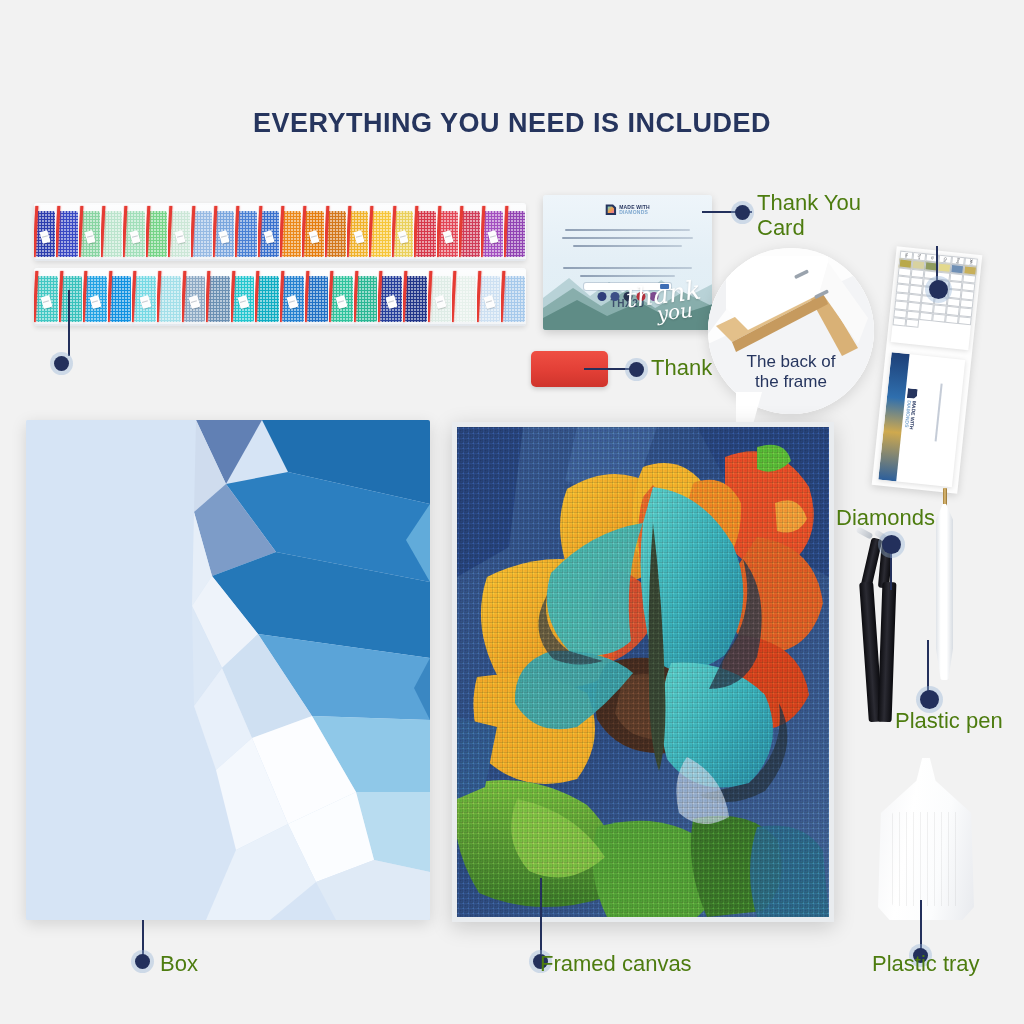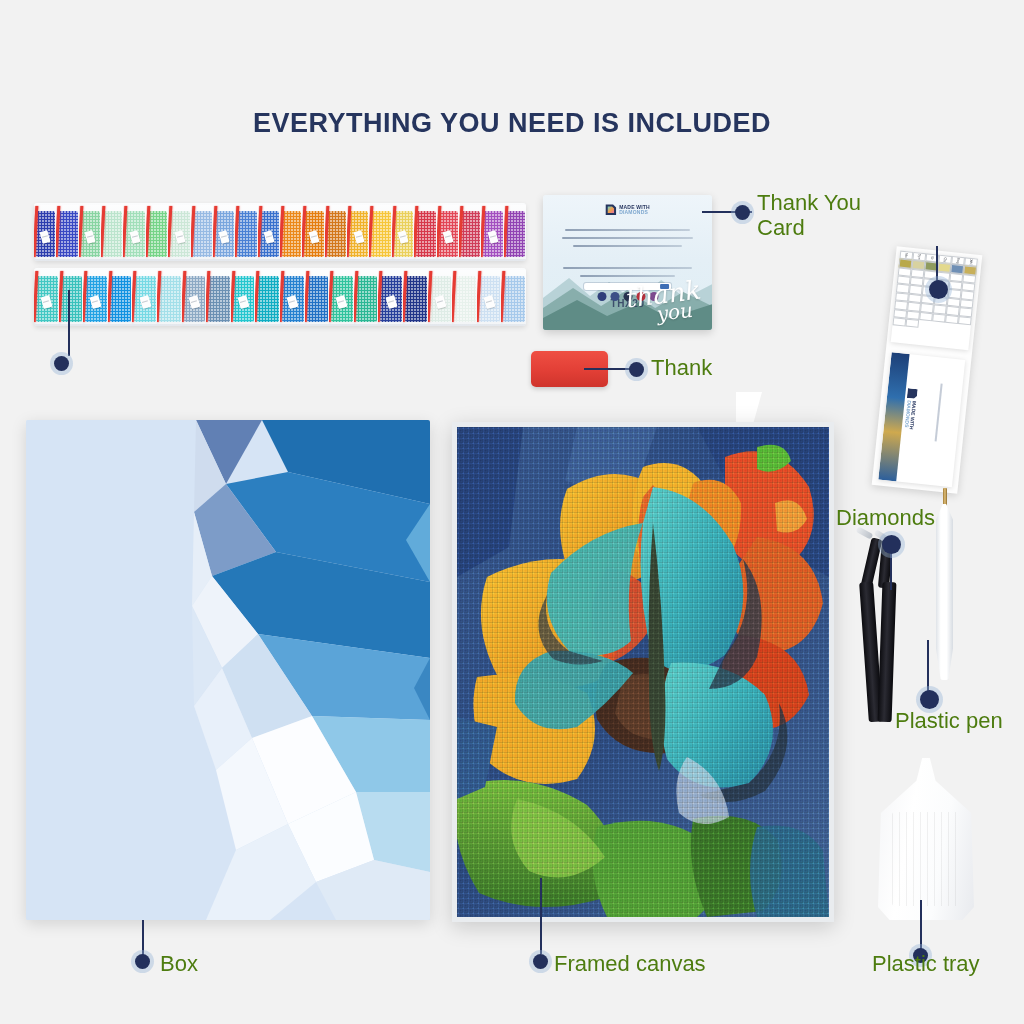--- a/index.html
+++ b/index.html
@@ -371,20 +371,36 @@
   <div class="ln h" style="left:702px;top:211px;width:50px;"></div>
   <div class="dot" style="left:735px;top:205px;"></div>
   <div class="lbl" style="left:757px;top:190px;">Thank You
 Card</div>
 
   <div class="glue" style="left:531px;top:351px;width:77px;height:36px;"></div>
   <div class="ln h" style="left:584px;top:368px;width:48px;"></div>
   <div class="dot" style="left:629px;top:362px;"></div>
   <div class="lbl" style="left:651px;top:355px;">Thank</div>
 
+  <div class="bubble" style="left:708px;top:248px;width:166px;height:166px;">
+    <svg class="photo" viewBox="0 0 166 166" preserveAspectRatio="none">
+      <rect width="166" height="166" fill="#fdfdfd"></rect>
+      <path d="M0,96 L166,18 L166,166 L0,166 Z" fill="#f3f4f6"></path>
+      <path d="M8,78 L108,30 L116,46 L24,94 Z" fill="#e3c08a"></path>
+      <path d="M108,30 L150,100 L134,108 L100,46 Z" fill="#d9b176"></path>
+      <path d="M24,94 L116,46 L120,56 L28,104 Z" fill="#c69a5e"></path>
+      <path d="M18,8 L120,8 L120,42 L40,82 L18,60 Z" fill="#ffffff"></path>
+      <path d="M120,14 L160,70 L150,96 L112,42 Z" fill="#fafafa"></path>
+      <rect x="86" y="28" width="15" height="3.5" rx="1.5" fill="#9aa3ad" transform="rotate(-26 86 28)"></rect>
+      <rect x="106" y="48" width="15" height="3.5" rx="1.5" fill="#9aa3ad" transform="rotate(-26 106 48)"></rect>
+      <path d="M0,0 L18,0 L18,62 L0,86 Z" fill="#f1f2f4"></path>
+    </svg>
+    <div class="btxt">The back of
+the frame</div>
+  </div>
   <div class="btail" style="left:736px;top:392px;border-left:16px solid #fff;border-right:10px solid transparent;border-top:36px solid #fff;border-bottom:0;"></div>
 
   <div class="guide" style="left:884px;top:250px;width:86px;height:240px;transform:rotate(6deg);">
     <div class="gsheet" style="left:0;top:0;width:86px;height:240px;"></div>
     <div class="gtable" style="left:4px;top:4px;width:78px;height:92px;
                 grid-template-columns:repeat(6,1fr);grid-template-rows:repeat(11,1fr);">
       <div class="gcell" style="writing-mode:vertical-rl;">No.</div>
       <div class="gcell" style="writing-mode:vertical-rl;">Sym</div>
       <div class="gcell" style="writing-mode:vertical-rl;">ID</div>
       <div class="gcell" style="writing-mode:vertical-rl;">Qty</div>
@@ -551,21 +567,21 @@
 
         <path d="M0,290 L40,300 L28,360 L0,372 Z" fill="#355f94"></path>
         <path d="M230,330 Q266,348 272,390 Q244,406 222,386 Q214,352 230,330 Z" fill="#c7d8ea" opacity=".7"></path>
       </svg>
       <div class="dots"></div>
       <div class="grid"></div>
     </div>
   </div>
   <div class="ln v" style="left:540px;top:878px;height:76px;"></div>
   <div class="dot" style="left:533px;top:954px;"></div>
-  <div class="lbl" style="left:554px;top:951px;">Framed canvas</div>
+  <div class="lbl" style="left:540px;top:951px;">Framed canvas</div>
 
   <div style="position:absolute;left:852px;top:530px;width:58px;height:192px;">
     <div class="tw-tip" style="left:4px;top:0;width:17px;height:6px;transform:rotate(28deg);border-radius:3px;"></div>
     <div class="tw-tip" style="left:22px;top:3px;width:15px;height:6px;transform:rotate(34deg);border-radius:3px;"></div>
     <div class="tw-arm" style="left:14px;top:8px;width:11px;height:50px;transform:rotate(13deg);"></div>
     <div class="tw-arm" style="left:28px;top:10px;width:11px;height:48px;transform:rotate(5deg);"></div>
     <div class="tw-arm" style="left:12px;top:52px;width:14px;height:140px;transform:rotate(-4deg);"></div>
     <div class="tw-arm" style="left:28px;top:52px;width:14px;height:140px;transform:rotate(2deg);"></div>
   </div>
   <div class="ln v" style="left:890px;top:552px;height:38px;"></div>

